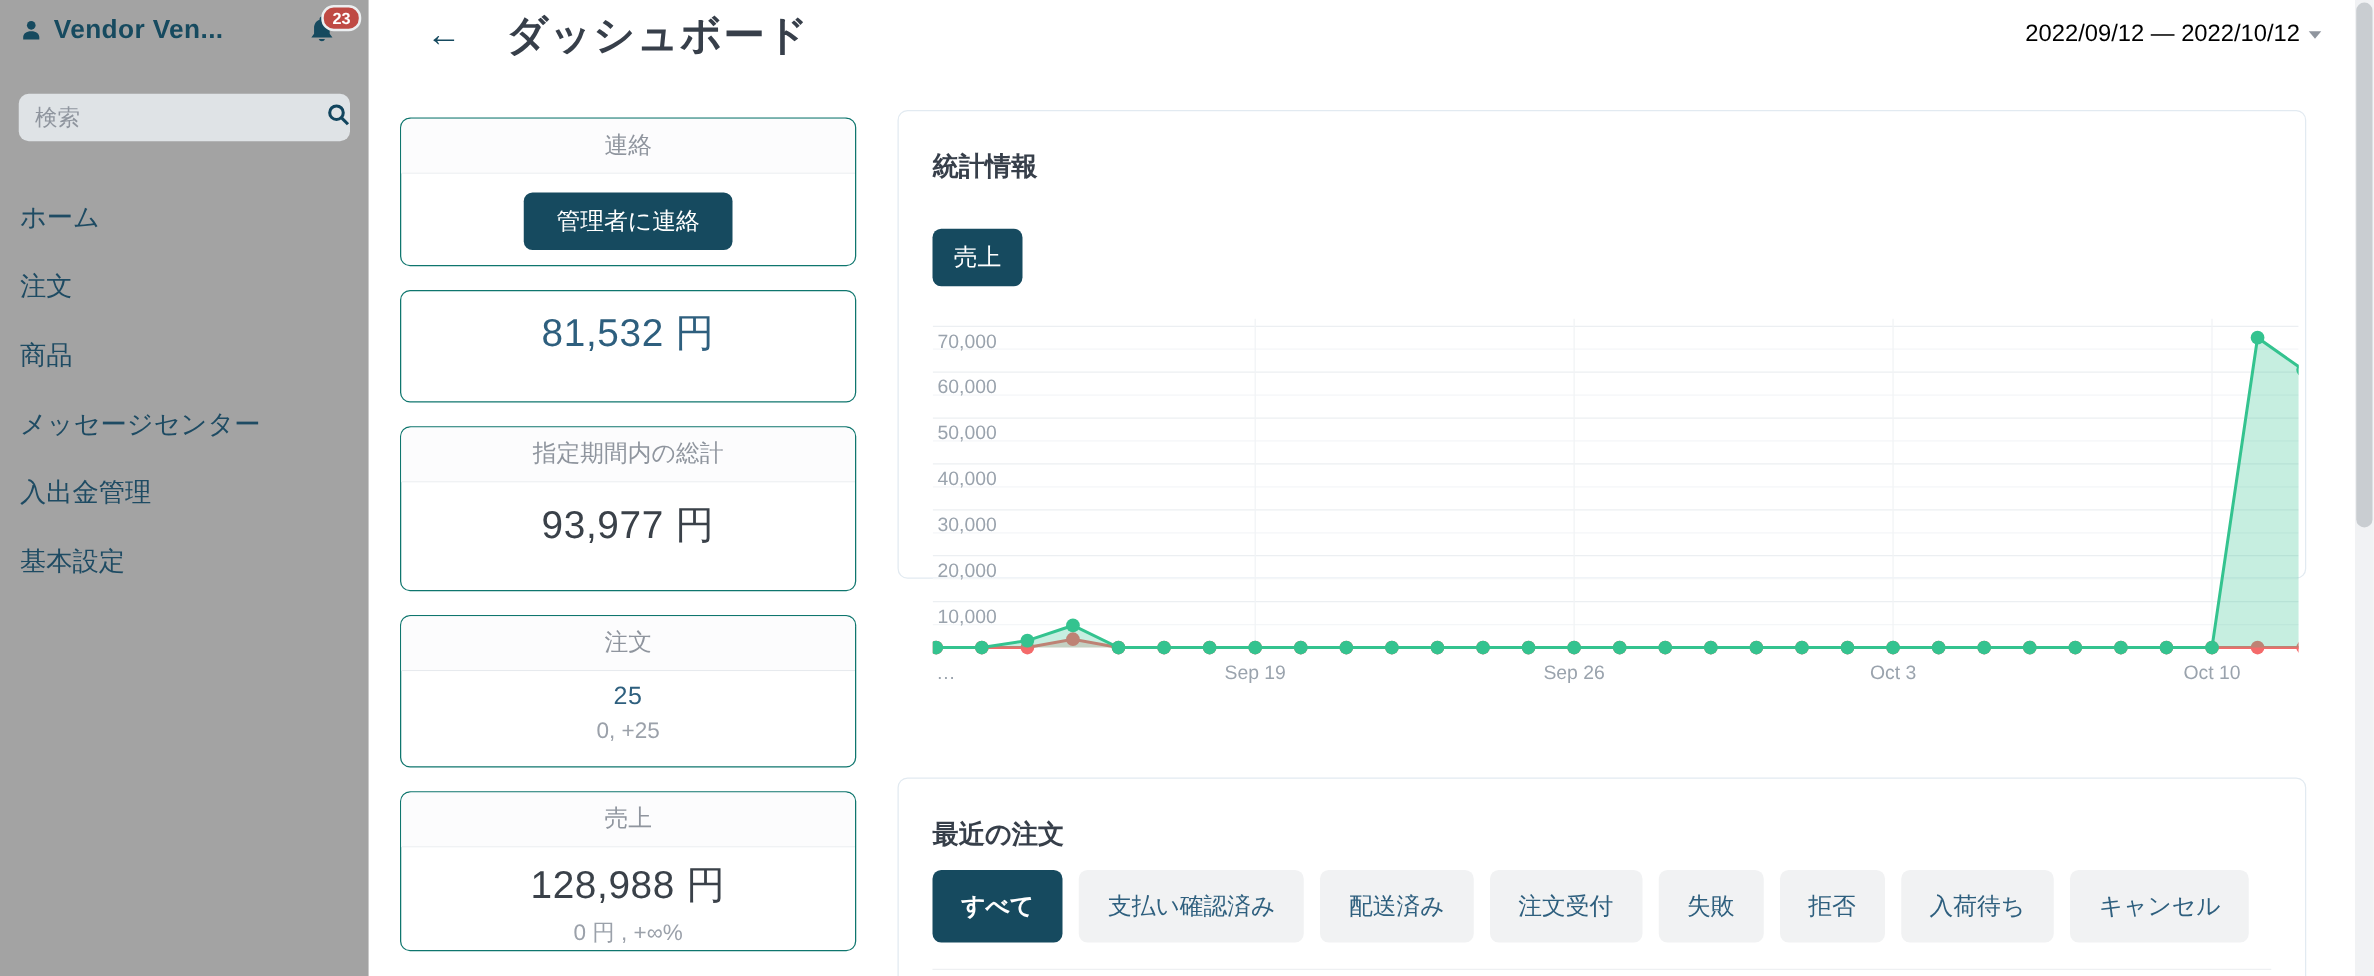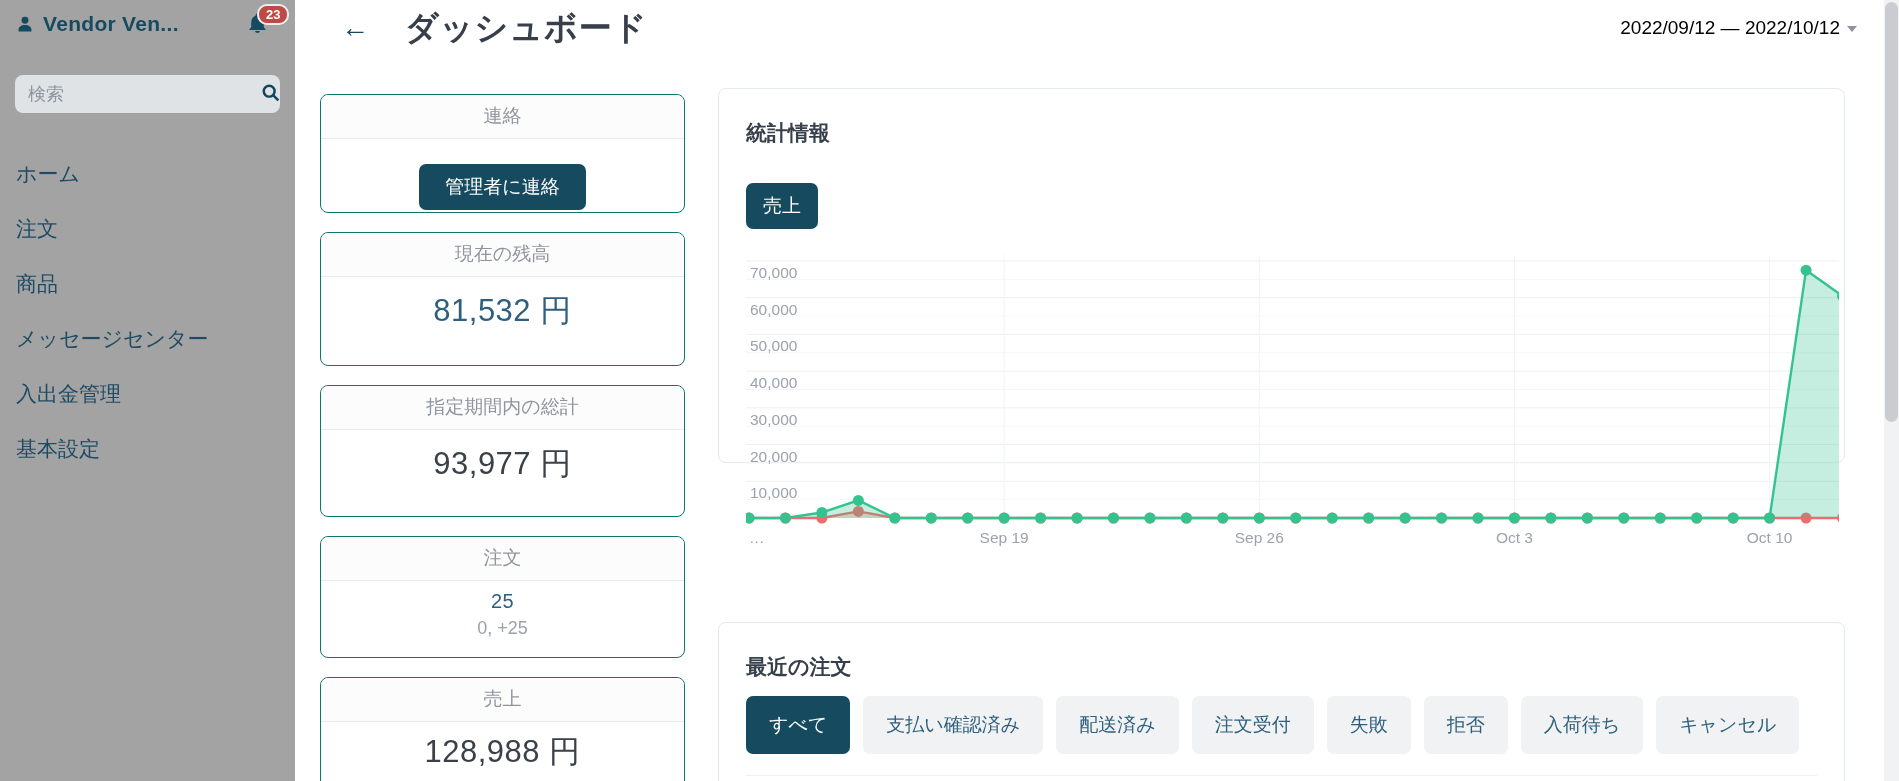--- a/index.html
+++ b/index.html
@@ -30,21 +30,21 @@
   .caret { display:inline-block; margin-left:7px; vertical-align:middle; width:0; height:0;
            border-left:5px solid transparent; border-right:5px solid transparent; border-top:6px solid #8f959e; }
 
   
   .cards-col { position:absolute; left:25px; top:94px; width:365px; }
   .card { background:#fff; border:1px solid #0f766e; border-radius:8px; text-align:center; margin-bottom:19px; }
   .card-header { padding:8px 10px 9px; border-bottom:1px solid #e7eaee; color:#8f959e; font-size:19px;
                  background:#fcfcfd; border-radius:8px 8px 0 0; }
   .card-body { position:relative; }
   .body-contact { height:73px; }
-  .contact-btn { margin-top:25px; background:#164a5f; color:#fff; border:none; border-radius:7px;
+  .contact-btn { margin-top:15px; background:#164a5f; color:#fff; border:none; border-radius:7px;
                  font-size:19px; padding:10px 26px; font-family:inherit; cursor:pointer; }
   .body-balance { height:88px; padding-top:13px; }
   .body-total { height:86px; padding-top:13px; }
   .body-orders { height:76px; padding-top:9px; }
   .body-sales { height:82px; padding-top:9px; }
   .big-val { font-size:31px; letter-spacing:.5px; }
   .val-blue { color:#2e5f7e; }
   .val-dark { color:#3a4149; }
   .sub-val { color:#9ba1aa; font-size:18px; margin-top:5px; }
 
@@ -60,21 +60,21 @@
   .chart-wrap { position:absolute; left:27px; top:162px; width:1093px; height:305px; overflow:hidden; }
   .chart-wrap svg { display:block; }
   .grid-major { stroke:#eceff2; stroke-width:1; }
   .grid-minor { stroke:#f4f6f8; stroke-width:1; }
   .grid-vert  { stroke:#f1f3f5; stroke-width:1; }
   .axis-label { fill:#9aa3ad; font-size:15.5px; font-family:"Liberation Sans",sans-serif; }
 
   .filters { position:absolute; left:27px; top:73px; display:flex; gap:13px; }
   .filter-btn { background:#f1f2f3; color:#2e5f7e; border:none; border-radius:7px; font-size:19px;
                 padding:16px 23px; font-family:inherit; cursor:pointer; white-space:nowrap; }
-  .filter-btn.active { background:#164a5f; color:#fff; }
+  .filter-btn.active { background:#164a5f; color:#fff;font-weight:bold; }
   .orders-divider { position:absolute; left:27px; right:27px; top:152px; border-top:1px solid #eef0f2; }
 
   
   .scrollbar-track { position:absolute; right:0; top:0; width:15px; height:781px; background:#f1f2f4; }
   .scrollbar-thumb { position:absolute; right:1px; top:2px; width:13px; height:420px;
                      background:#c9cdd1; border-radius:7px; }
 </style>
 </head>
 <body>
 
@@ -130,21 +130,20 @@
   <div class="cards-col">
 
     <div class="card">
       <div class="card-header">連絡</div>
       <div class="card-body body-contact">
         <button class="contact-btn">管理者に連絡</button>
       </div>
     </div>
 
     <div class="card">
-      <div class="card-header">現在の残高</div>
       <div class="card-body body-balance">
         <div class="big-val val-blue">81,532 円</div>
       </div>
     </div>
 
     <div class="card">
       <div class="card-header">指定期間内の総計</div>
       <div class="card-body body-total">
         <div class="big-val val-dark">93,977 円</div>
       </div>

